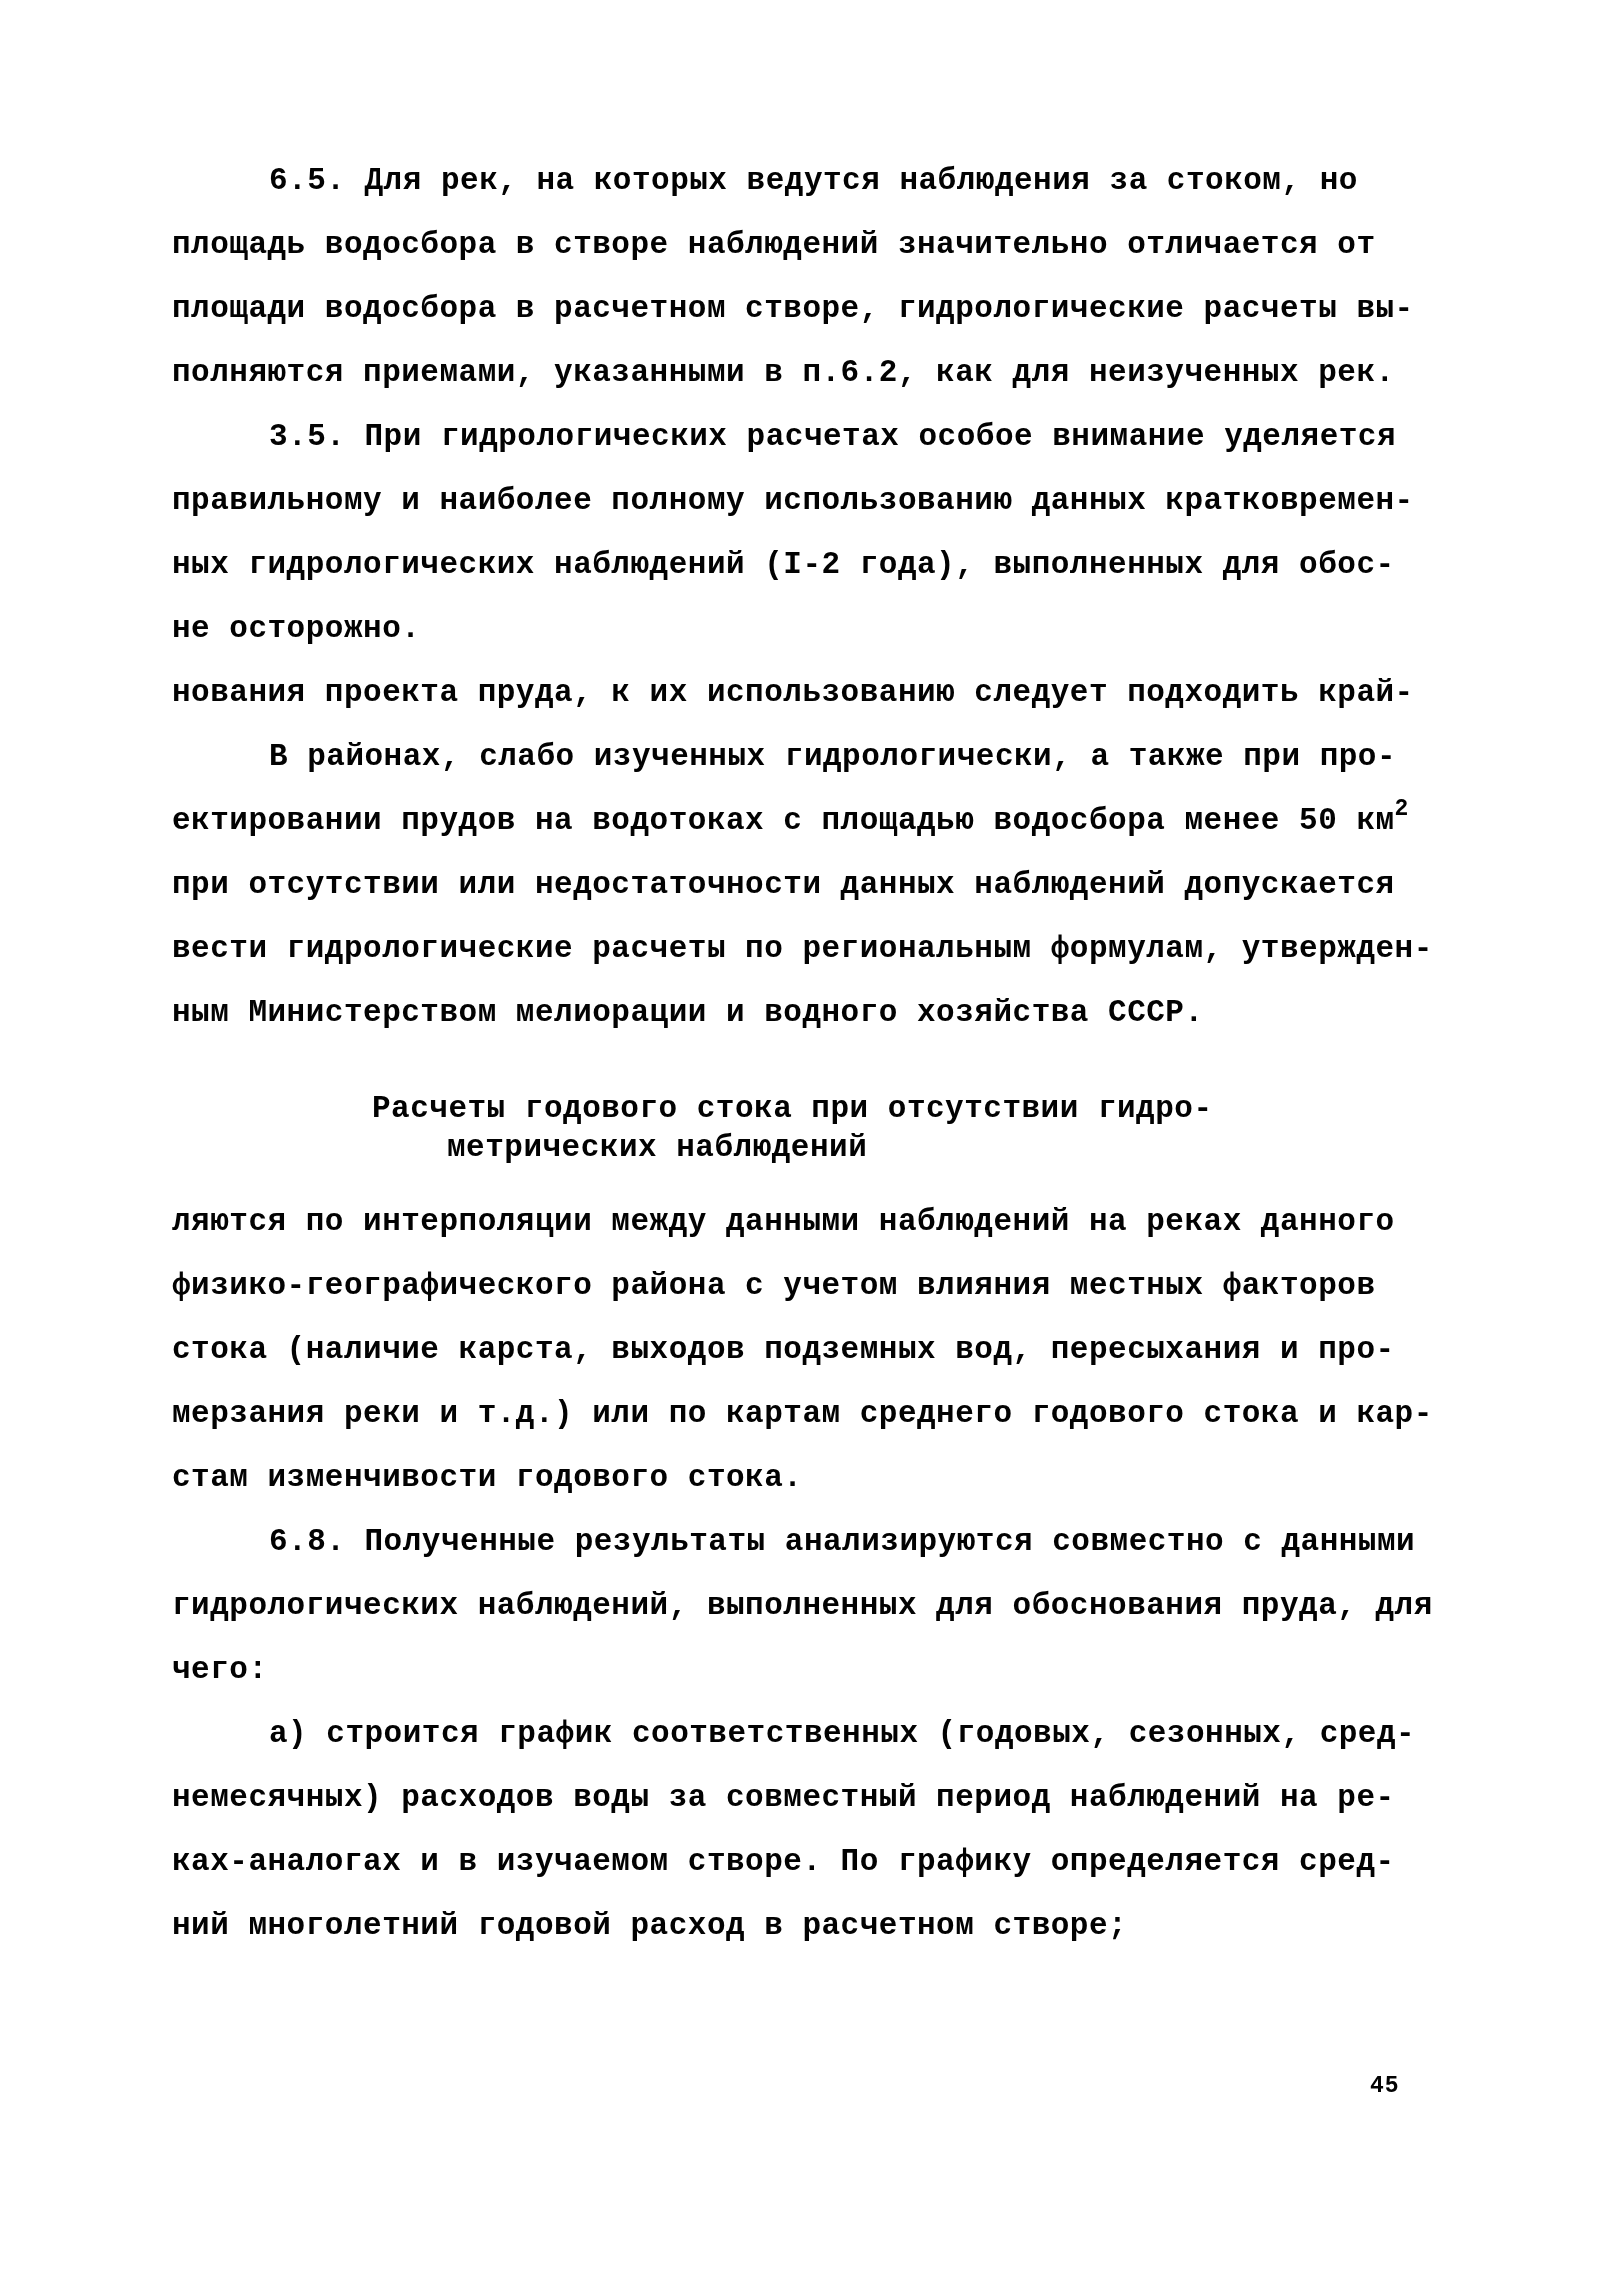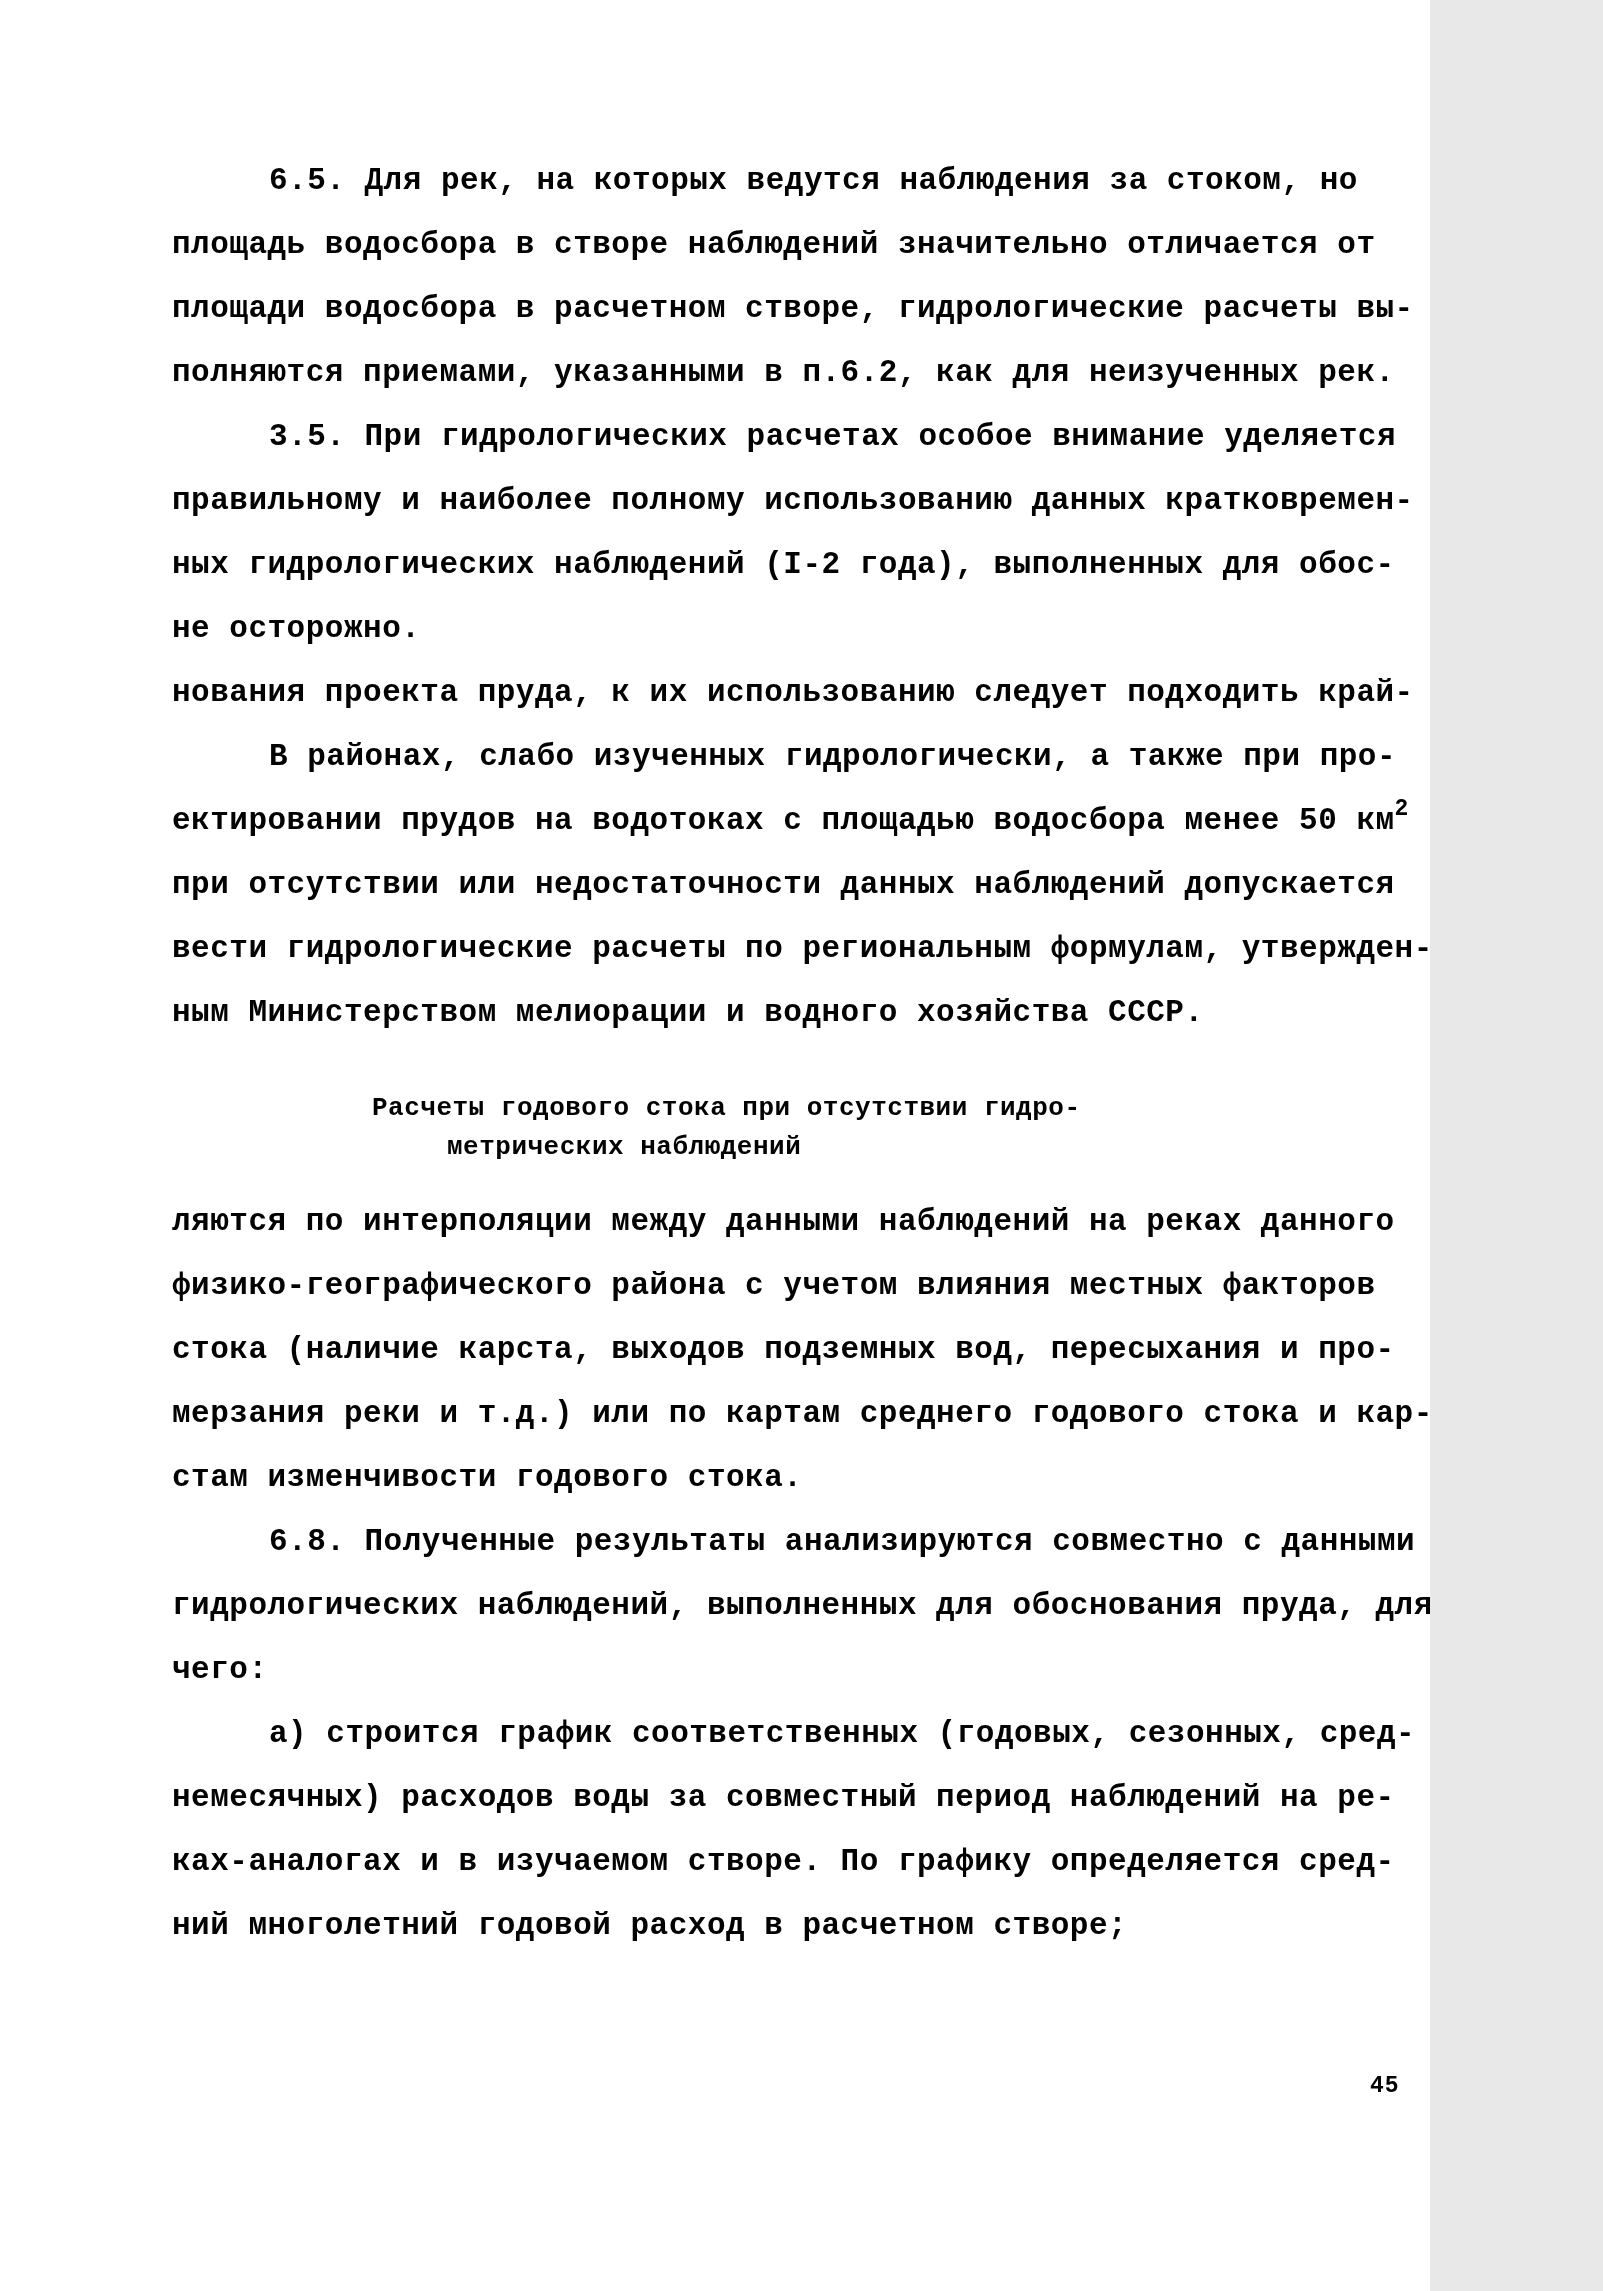--- a/index.html
+++ b/index.html
@@ -1,18 +1,18 @@
 <!DOCTYPE html>
 <html><head>
 <meta charset="utf-8">
 <style>
   html, body { margin: 0; padding: 0; background: #e8e8e8; }
   .page {
     position: relative;
-    width: 1430px;
+    width: 1603px;
     height: 2291px;
     background: #ffffff;
     overflow: hidden;
     font-family: "Liberation Mono", "DejaVu Sans Mono", monospace;
     font-weight: 700;
     color: #020202;
   }
   .text-block {
     position: absolute;
     left: 172px;
@@ -28,21 +28,21 @@
     white-space: nowrap;
   }
   .first { text-indent: 97px; }
   .heading {
     margin-top: 44px;
     margin-bottom: 23px;
   }
   .h-line {
     height: 39px;
     line-height: 39px;
-    font-size: 26px;
+    font-size: 31px;
     letter-spacing: 0.5px;
     white-space: nowrap;
   }
   .h-line-1 { padding-left: 200px; }
   .h-line-2 { padding-left: 275px; }
   sup.km2 {
     font-size: 23px;
     letter-spacing: 0;
     vertical-align: 13.6px;
     line-height: 0;

